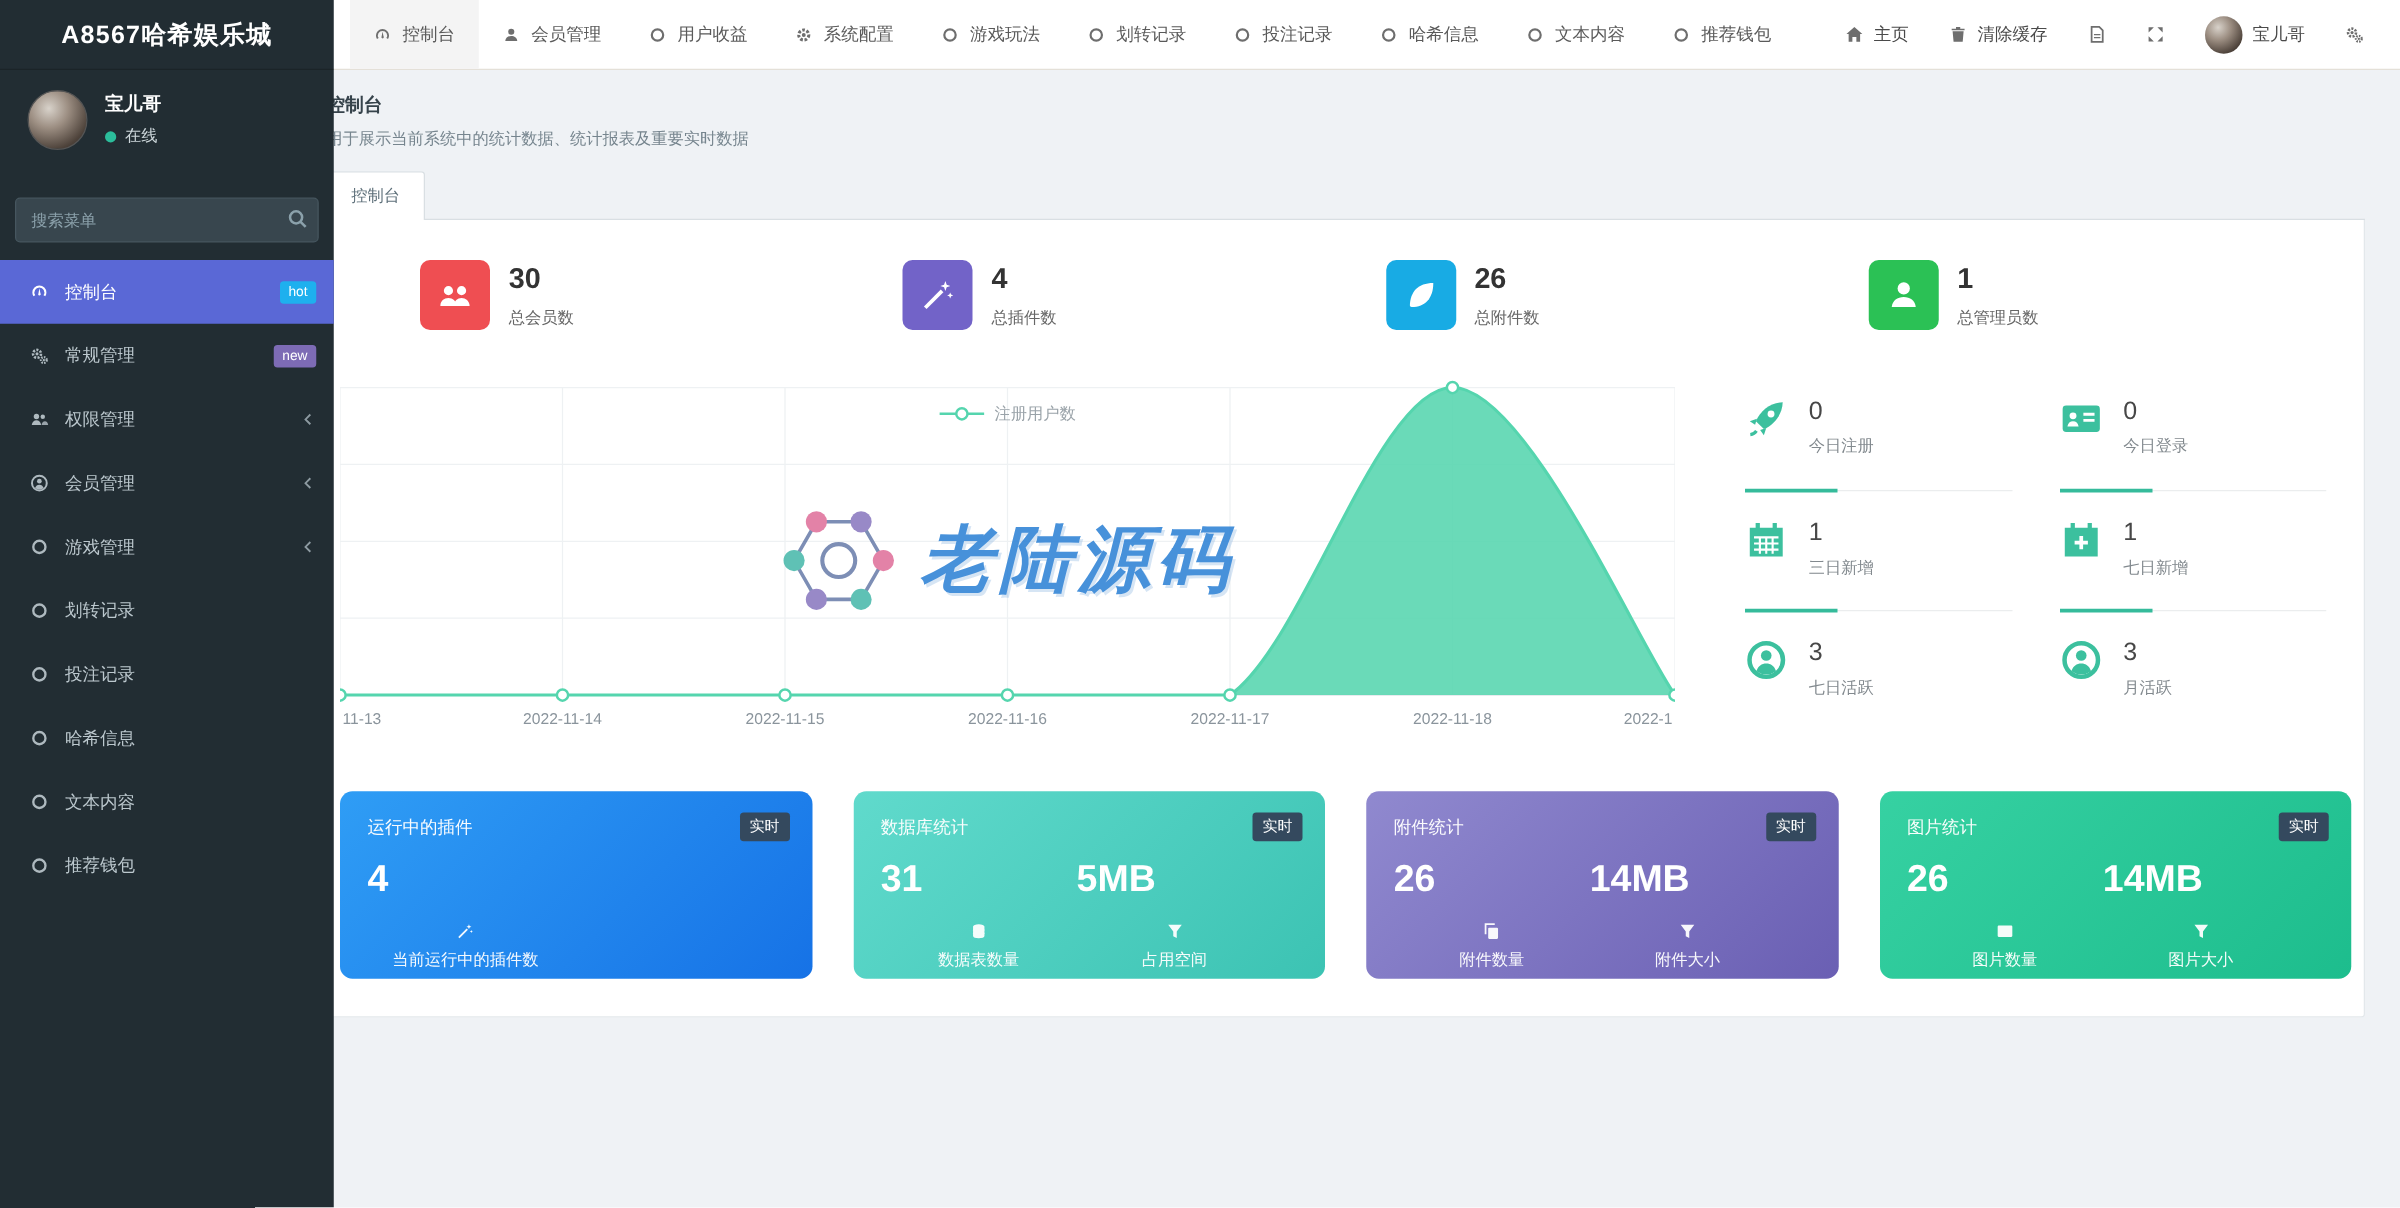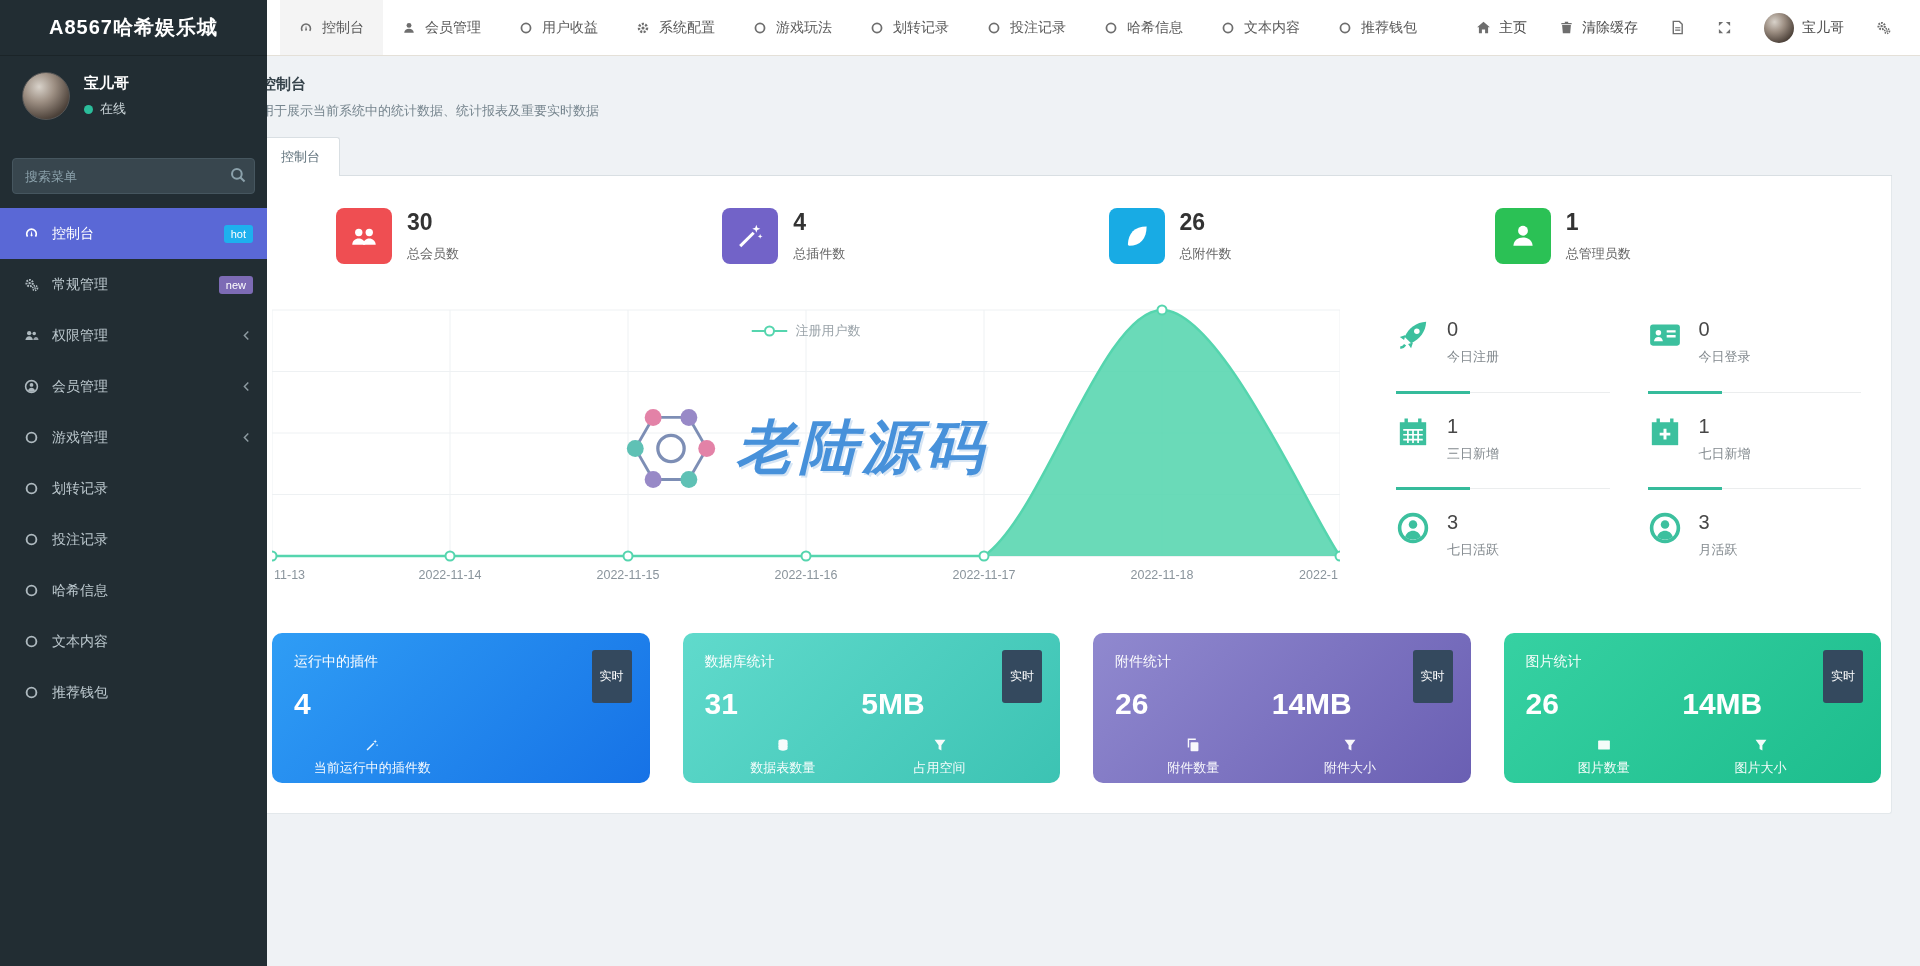--- a/index.html
+++ b/index.html
@@ -76,21 +76,21 @@
   .mini-cell::after { content:''; position:absolute; left:0; bottom:-2px; width:74px; height:3px; background:#35bb9b; }
   .mini-cell.last::after { display:none; }
   .mini-icon { width:34px; height:34px; color:#3cc09e; }
   .mini-num { font-size:20px; color:#474747; }
   .mini-label { font-size:13px; color:#82898e; margin-top:7px; }
 
   
   .cards-row { display:flex; gap:33px; margin:26px 10px 0; }
   .card { flex:1; height:150px; border-radius:10px; color:#fff; position:relative; padding:20px 22px; }
   .card-title { font-size:14px; font-weight:400; opacity:.97; }
-  .card-badge { position:absolute; top:17px; right:18px; background:#34495e; font-size:12px; padding:18px 8px; border-radius:3px;font-family:Liberation Serif, serif; }
+  .card-badge { position:absolute; top:17px; right:18px; background:#34495e; font-size:12px; padding:3px 8px; border-radius:3px;font-family:Liberation Serif, serif; }
   .card-metrics { display:flex; margin-top:15px; }
   .metric { flex:0 0 47%; }
   .metric-value { font-size:30px; font-weight:700; line-height:1.2; }
   .metric-label { font-size:13px; margin-top:16px; display:flex; align-items:center; gap:7px; opacity:.95;flex-direction:column; }
   .metric-label .icon { width:14px; height:14px; }
 
   text { font-family:"Liberation Sans","DejaVu Sans",sans-serif; }
 </style>
 </head>
 <body>

